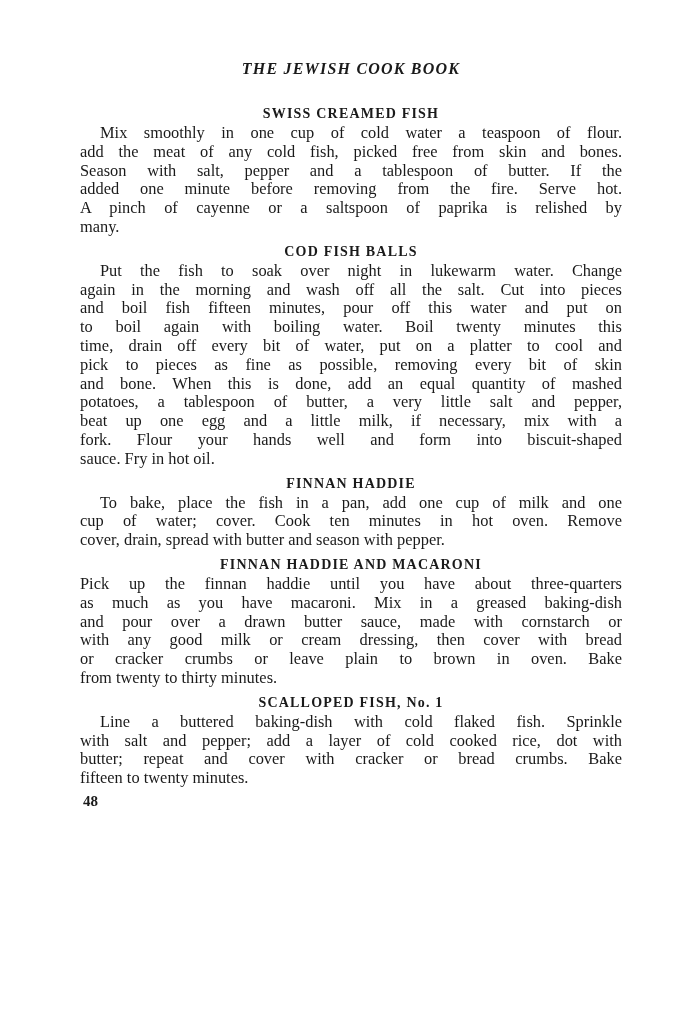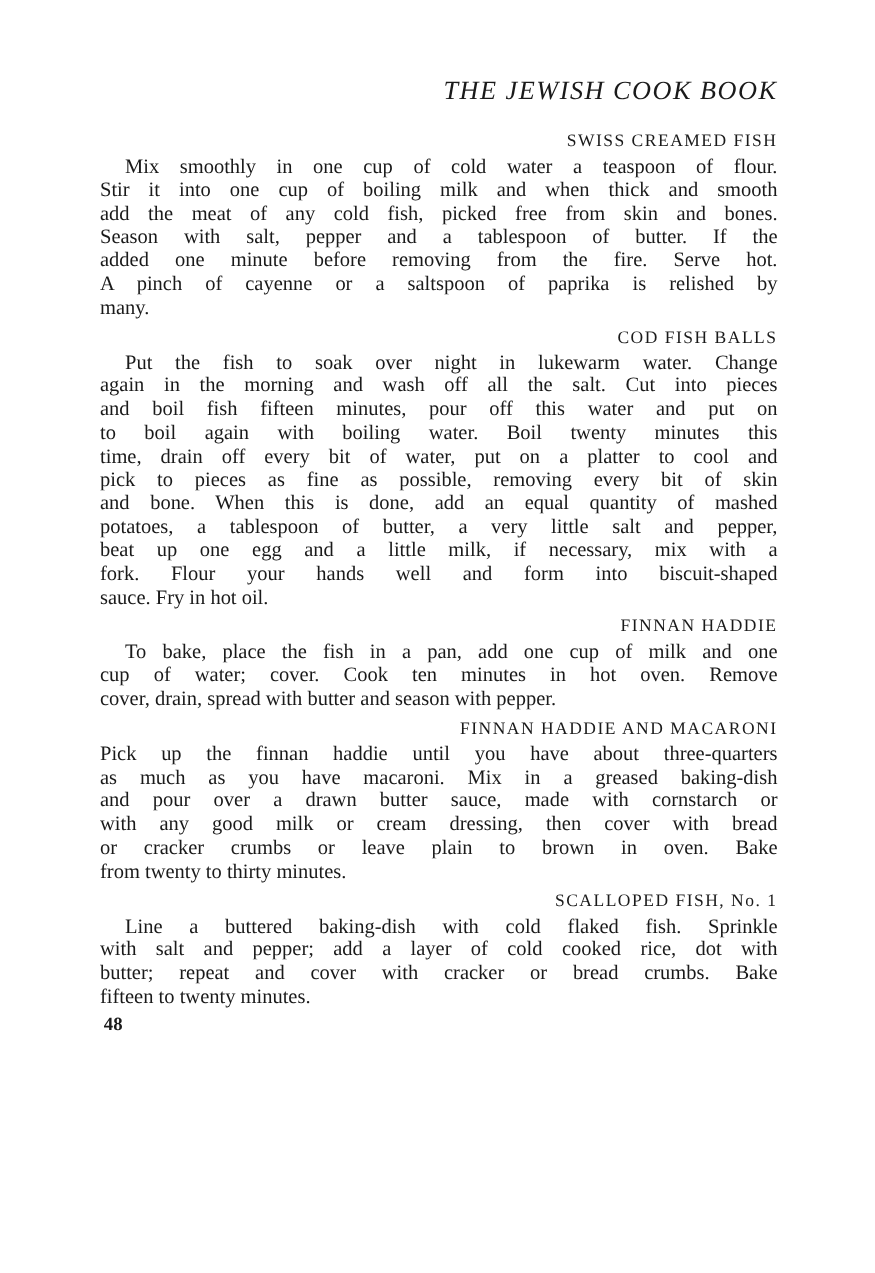--- a/index.html
+++ b/index.html
@@ -1,42 +1,41 @@
 <!DOCTYPE html>
 <html><head>
 <meta charset="utf-8">
 <style>
   html, body { margin: 0; padding: 0; background: #ffffff; }
   body { width: 700px; height: 1018px; position: relative; overflow: hidden;
          font-family: "Liberation Serif", "DejaVu Serif", serif; color: #1a1a1a; }
   .page { position: absolute; left: 80px; top: 60px; width: 542px; }
-  .running-head { text-align: right; font-style: italic; font-weight: normal;
-                  font-size: 21px; letter-spacing: 1.2px; margin: 0 0 20px 0; height: 24px; }
-  .section-title { text-align: right; font-weight: normal; font-size: 14px;
+  .running-head { text-align: center; font-style: italic; font-weight: bold;
+                  font-size: 16px; letter-spacing: 1.2px; margin: 0 0 20px 0; height: 24px; }
+  .section-title { text-align: center; font-weight: bold; font-size: 14px;
                    letter-spacing: 1.2px; margin: 0; line-height: 20px; }
   .para { font-size: 16.4px; line-height: 18.8px; text-align: justify;
           text-indent: 20px; margin: 0; }
   .para.lines { text-indent: 0; text-align: left; }
   .line { display: block; text-align: justify; text-align-last: justify; white-space: nowrap; }
   .line.first { padding-left: 20px; }
   .line.last { text-align-last: left; }
   .section { margin-bottom: 5px; }
   .page-number { font-weight: bold; font-size: 15px; margin-top: 2px; padding-left: 3px; }
 </style>
 </head>
 <body>
 
 <div class="page">
   <div class="running-head">THE JEWISH COOK BOOK</div>
   <div id="sections">
       <div class="section">
         <div class="section-title">SWISS CREAMED FISH</div>
         <div class="para lines">
           <span class="line first">Mix smoothly in one cup of cold water a teaspoon of flour.</span>
-          <span class="line">Stir it into one cup of boiling milk and when thick and smooth</span>
           <span class="line">add the meat of any cold fish, picked free from skin and bones.</span>
           <span class="line">Season with salt, pepper and a tablespoon of butter. If the</span>
           <span class="line">added one minute before removing from the fire. Serve hot.</span>
           <span class="line">A pinch of cayenne or a saltspoon of paprika is relished by</span>
           <span class="line last">many.</span>
         </div>
       </div>
       <div class="section">
         <div class="section-title">COD FISH BALLS</div>
         <div class="para lines">

